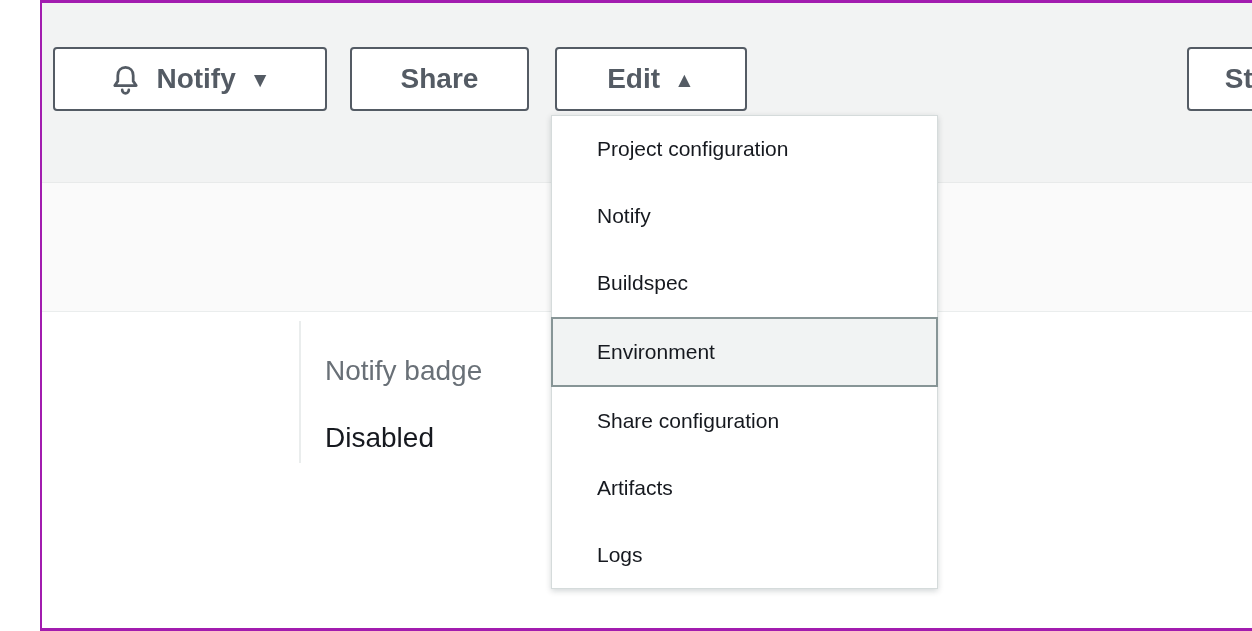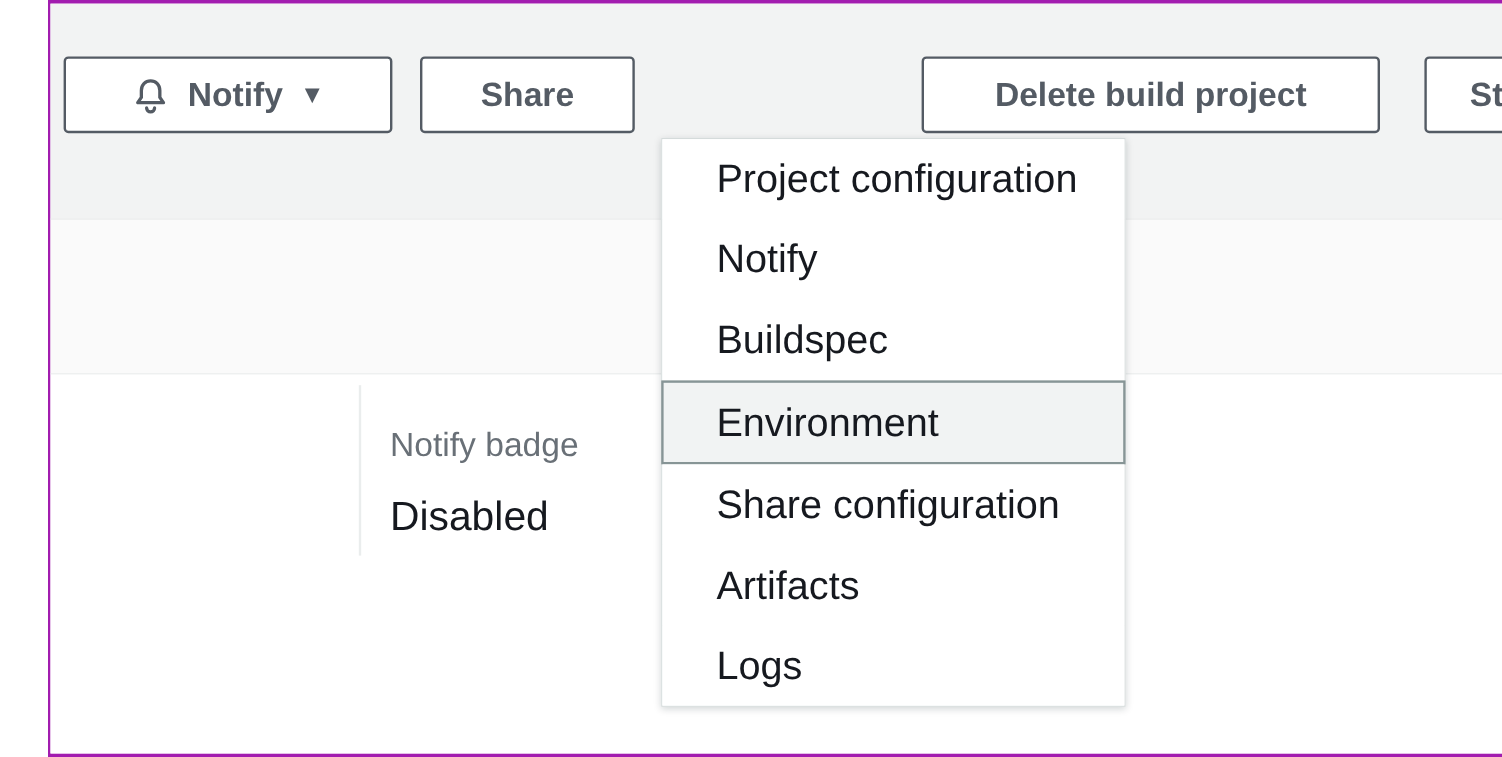--- a/index.html
+++ b/index.html
@@ -46,21 +46,21 @@
     background:#ffffff;
     border:1px solid #d5dbdb;
     box-shadow:0 2px 6px rgba(0,28,36,0.18);
     display:flex;flex-direction:column;
     z-index:5;
   }
   .menu-item{
     flex:1;
     display:flex;align-items:center;
     padding-left:45px;
-    font-size:33px;
+    font-size:21px;
     color:#16191f;
     background:#ffffff;
     cursor:pointer;
   }
   .menu-item.active{
     background:#f1f3f3;
     border:2px solid #879596;
     margin:0 -1px;
     padding-left:44px;
   }
@@ -71,22 +71,22 @@
     width:2px;height:142px;
     background:#eaeded;
   }
   .kv-label{
     position:absolute;
     left:283px;top:352px;
     font-size:28px;color:#697077;
   }
   .kv-value{
     position:absolute;
-    left:283px;top:409px;
-    font-size:34px;color:#16191f;
+    left:283px;top:419px;
+    font-size:28px;color:#16191f;
   }
 </style>
 </head>
 <body>
 
 <div class="screen">
   <div class="inner">
 
     <div class="region region-toolbar"></div>
     <div class="region region-band"></div>
@@ -100,24 +100,25 @@
         </svg>
       </span>
       <span>Notify</span>
       <span class="caret">▼</span>
     </button>
 
     <button class="btn" style="left:308px;width:179px;">
       <span>Share</span>
     </button>
 
+    <button class="btn" style="left:513px;width:192px;">
+      <span>Edit</span>
+      <span class="caret">▲</span>
+    </button>
 
-    <button class="btn" style="left:726px;width:382px;">
-      <span>Delete build project</span>
-    </button>
 
     <button class="btn" style="left:1145px;width:214px;">
       <span>Start build</span>
     </button>
 
     <div class="dropdown">
         <div class="menu-item">
           <span>Project configuration</span>
         </div>
         <div class="menu-item">

